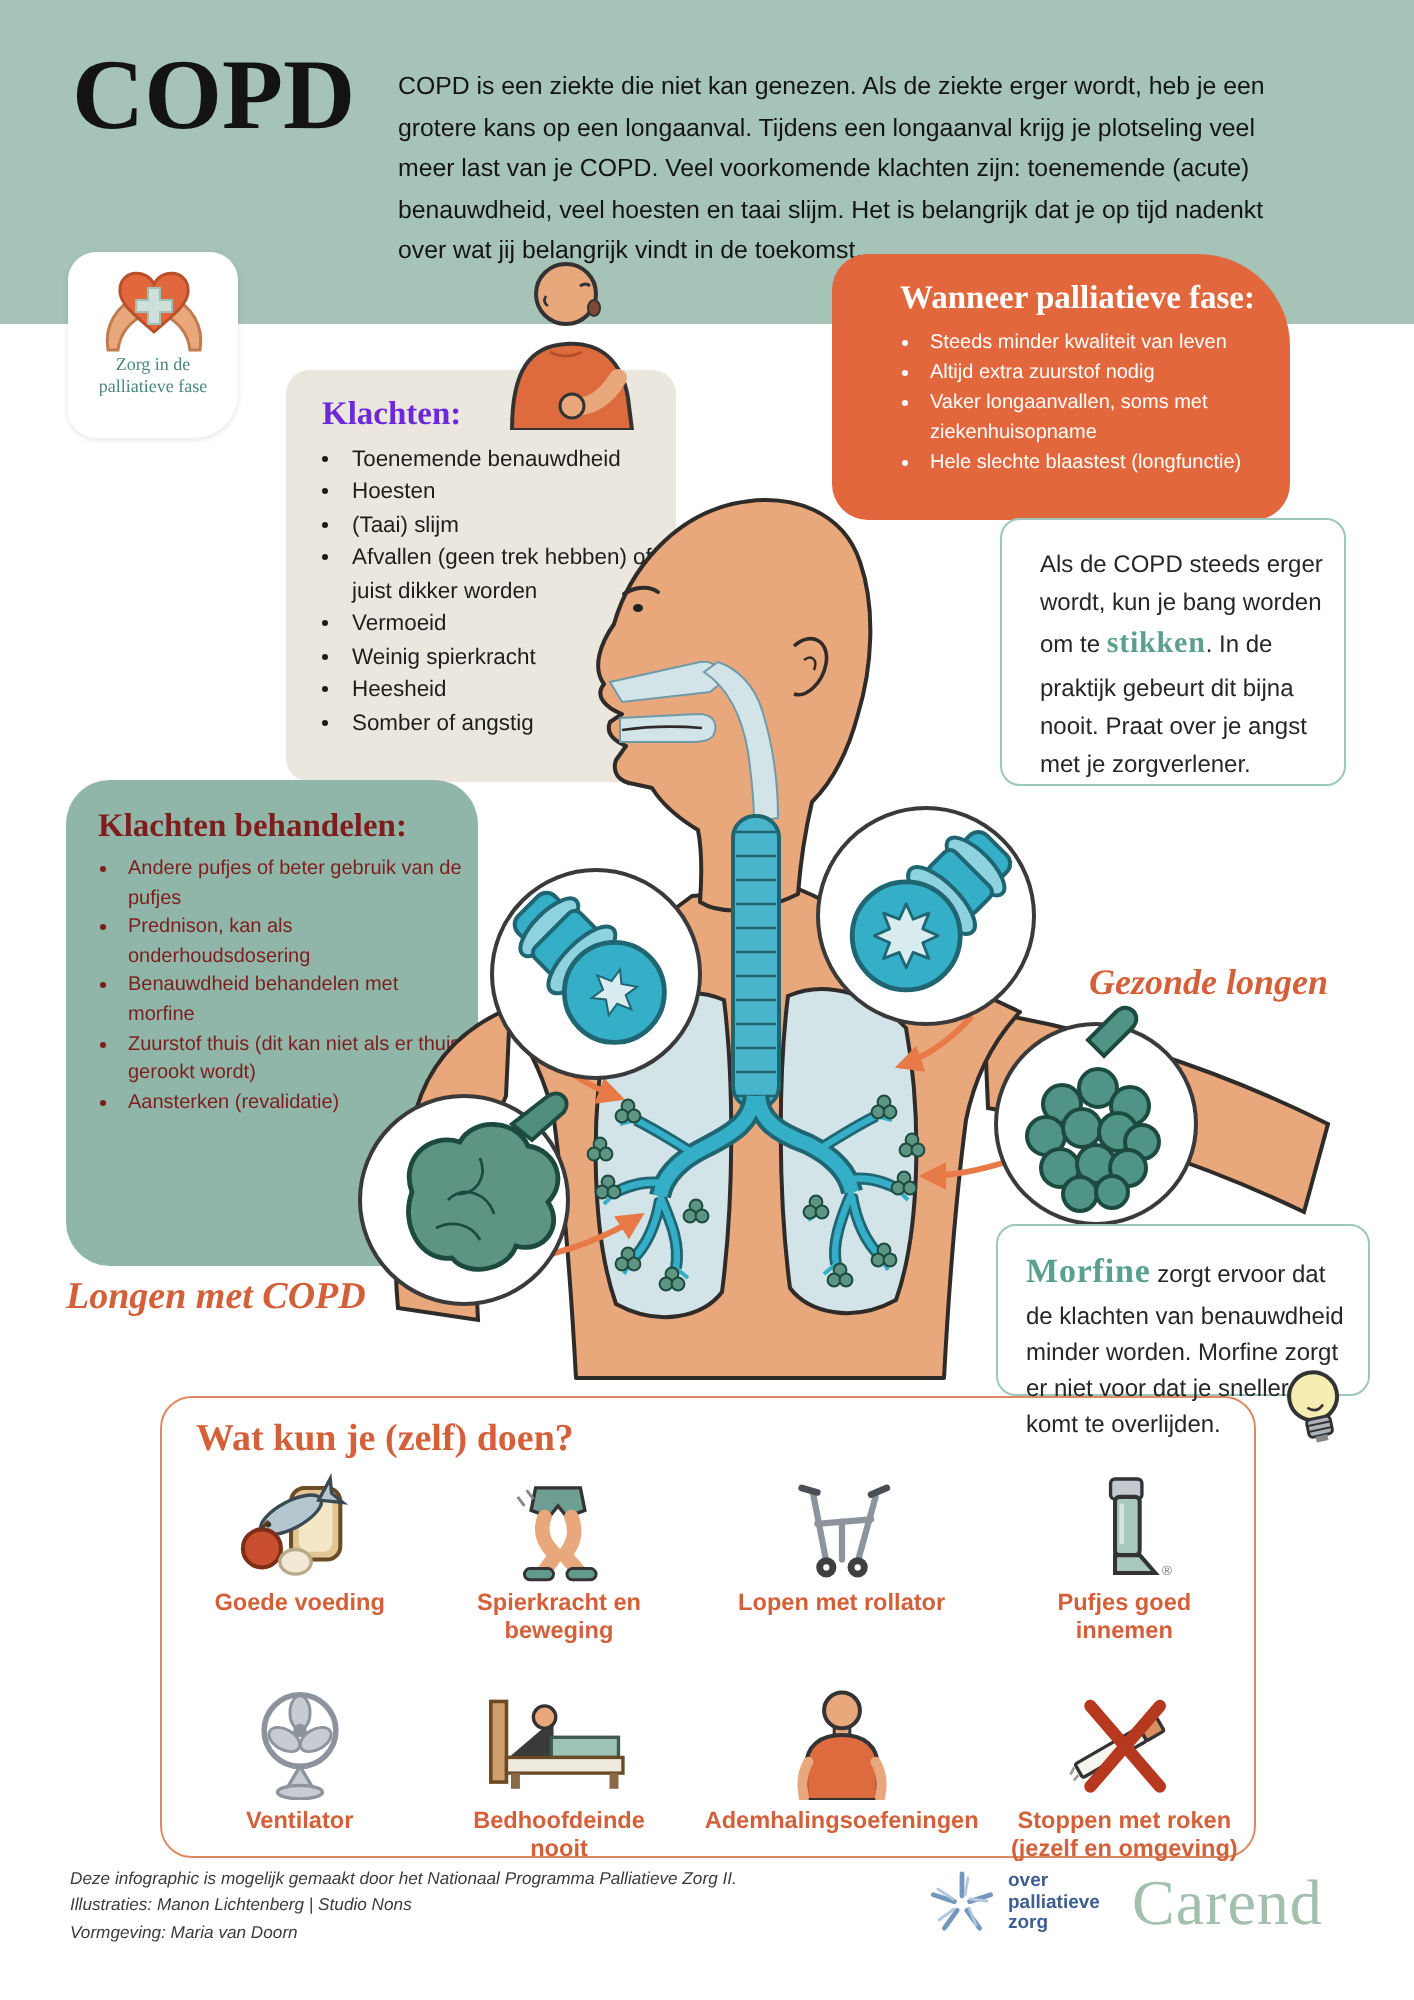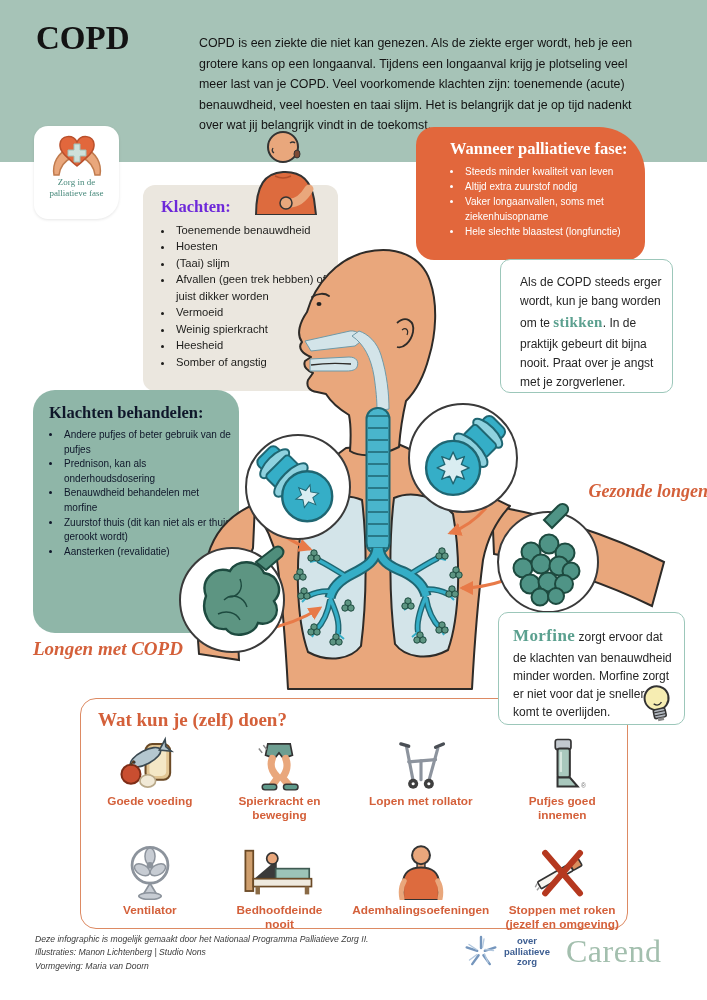--- a/index.html
+++ b/index.html
@@ -1,71 +1,71 @@
 <!DOCTYPE html>
 <html><head>
 <meta charset="utf-8">
 <style>
   html,body{margin:0;padding:0;background:#e8e8e8;}
   .page{position:relative;width:707px;height:1000px;background:#ffffff;overflow:hidden;
         font-family:"Liberation Sans",sans-serif;margin:0 auto;}
   .band{position:absolute;left:0;top:0;width:707px;height:162px;background:#a6c3b7;}
   .copd-title{position:absolute;left:36px;top:22px;font-family:"Liberation Serif",serif;
-        font-weight:700;font-size:33px;line-height:1;color:#131313;}
+        font-weight:700;font-size:50px;line-height:1;color:#131313;}
   .intro{position:absolute;left:199px;top:33px;width:458px;font-size:12.4px;line-height:1.66;color:#141414;}
   
   .badge{position:absolute;left:34px;top:126px;width:85px;height:93px;background:#fff;
         border-radius:14px 14px 22px 14px;box-shadow:0 1px 3px rgba(0,0,0,.10);text-align:center;}
   .badge-label{font-family:"Liberation Serif",serif;font-weight:400;font-size:9px;color:#47897b;
         line-height:1.25;padding:0 6px;}
   
   .box-orange{position:absolute;left:416px;top:127px;width:229px;height:133px;background:#e2673c;
         border-radius:18px 46px 18px 18px;color:#fff;box-sizing:border-box;padding:12px 16px 0 34px;}
   .box-orange h3{margin:0 0 5px 0;font-family:"Liberation Serif",serif;font-size:16.5px;}
   ul.bullets{margin:0;padding:0 0 0 13px;list-style:disc;}
   ul.bullets li{padding-left:2px;}
   .box-orange ul.bullets{font-size:10px;line-height:1.5;}
   
   .box-klachten{position:absolute;left:143px;top:185px;width:195px;height:206px;background:#ebe7df;
         border-radius:12px;box-sizing:border-box;padding:12px 10px 0 18px;}
   .box-klachten h3{margin:0 0 5px 0;font-family:"Liberation Serif",serif;font-size:16.5px;color:#6d28d9;}
   .box-klachten ul.bullets{font-size:11.2px;line-height:1.47;color:#1d1d1b;}
   
   .box-behandelen{position:absolute;left:33px;top:390px;width:206px;height:243px;background:#8fb6a8;
-        border-radius:22px;box-sizing:border-box;padding:13px 8px 0 16px;color:#0f172a;}
+        border-radius:22px;box-sizing:border-box;padding:13px 8px 0 16px;color:#7f1d1d;}
   .box-behandelen h3{margin:0 0 5px 0;font-family:"Liberation Serif",serif;font-size:16.5px;}
   .box-behandelen ul.bullets{font-size:10px;line-height:1.46;width:172px;}
   
   .note{position:absolute;background:#fff;border:1.5px solid #9cc7ba;border-radius:10px;
         box-sizing:border-box;color:#262626;font-size:12px;line-height:1.58;}
   .note-stikken{left:500px;top:259px;width:173px;height:134px;padding:13px 10px 0 19px;}
-  .note-morfine{left:498px;top:612px;width:187px;height:113px;padding:10px 12px 0 14px;line-height:1.5;}
+  .note-morfine{left:498px;top:612px;width:187px;height:86px;padding:10px 12px 0 14px;line-height:1.5;}
   .kw{font-family:"Liberation Serif",serif;font-weight:700;color:#5ba08f;letter-spacing:.4px;}
   .note-stikken .kw{font-size:15px;}
   .note-morfine .kw{font-size:17px;}
   
   .lung-label{position:absolute;font-family:"Liberation Serif",serif;font-style:italic;font-weight:700;
         color:#d4603a;}
-  .label-gezond{left:548px;top:481px;width:160px;text-align:right;font-size:18px;}
+  .label-gezond{left:504px;top:481px;width:160px;text-align:right;font-size:18px;}
   .label-copd{left:33px;top:638px;font-size:19px;}
   
   .box-zelf{position:absolute;left:80px;top:698px;width:548px;height:231px;background:#fff;
         border:1.5px solid #dd8a63;border-radius:16px;box-sizing:border-box;padding:6px 0 0 4px;}
   .box-zelf h3{margin:4px 0 2px 13px;font-family:"Liberation Serif",serif;font-size:19px;color:#d4603a;}
   .zelf-grid{display:grid;grid-template-columns:repeat(4,1fr);row-gap:20px;}
   .cell{text-align:center;}
   .cell .ic{height:58px;display:flex;align-items:flex-end;justify-content:center;}
   .cell-label{font-size:11.8px;font-weight:bold;color:#d4603a;line-height:1.2;margin-top:3px;
         padding:0 8px;}
   
   .credits{position:absolute;left:35px;top:933px;font-size:8.6px;font-style:italic;color:#3b3b3b;
         line-height:1.55;}
   .credits div{white-space:nowrap;}
   .opz{position:absolute;left:463px;top:934px;display:flex;align-items:center;}
-  .opz-text{font-size:9.5px;font-weight:bold;color:#3d5e92;line-height:1.1;margin-left:5px;text-align:center;}
+  .opz-text{font-size:9.5px;font-weight:bold;color:#3d5e92;line-height:1.1;margin-left:5px;}
   .carend{position:absolute;left:566px;top:933px;font-family:"Liberation Serif",serif;
         font-size:32px;color:#a3bfae;letter-spacing:.5px;}
   .abs{position:absolute;}
   svg{display:block;}
 </style>
 </head>
 <body>
 
 <div class="page">
   <div class="band"></div>

